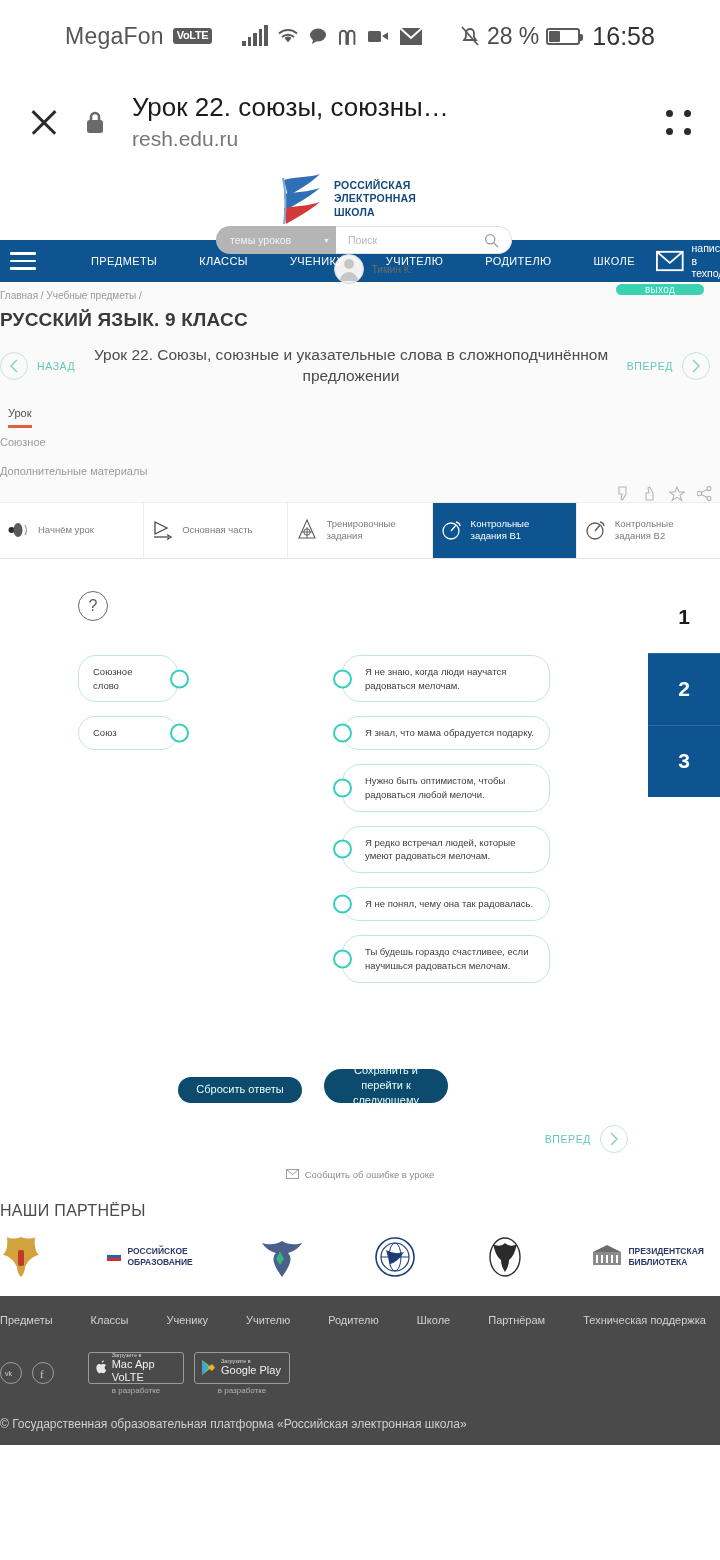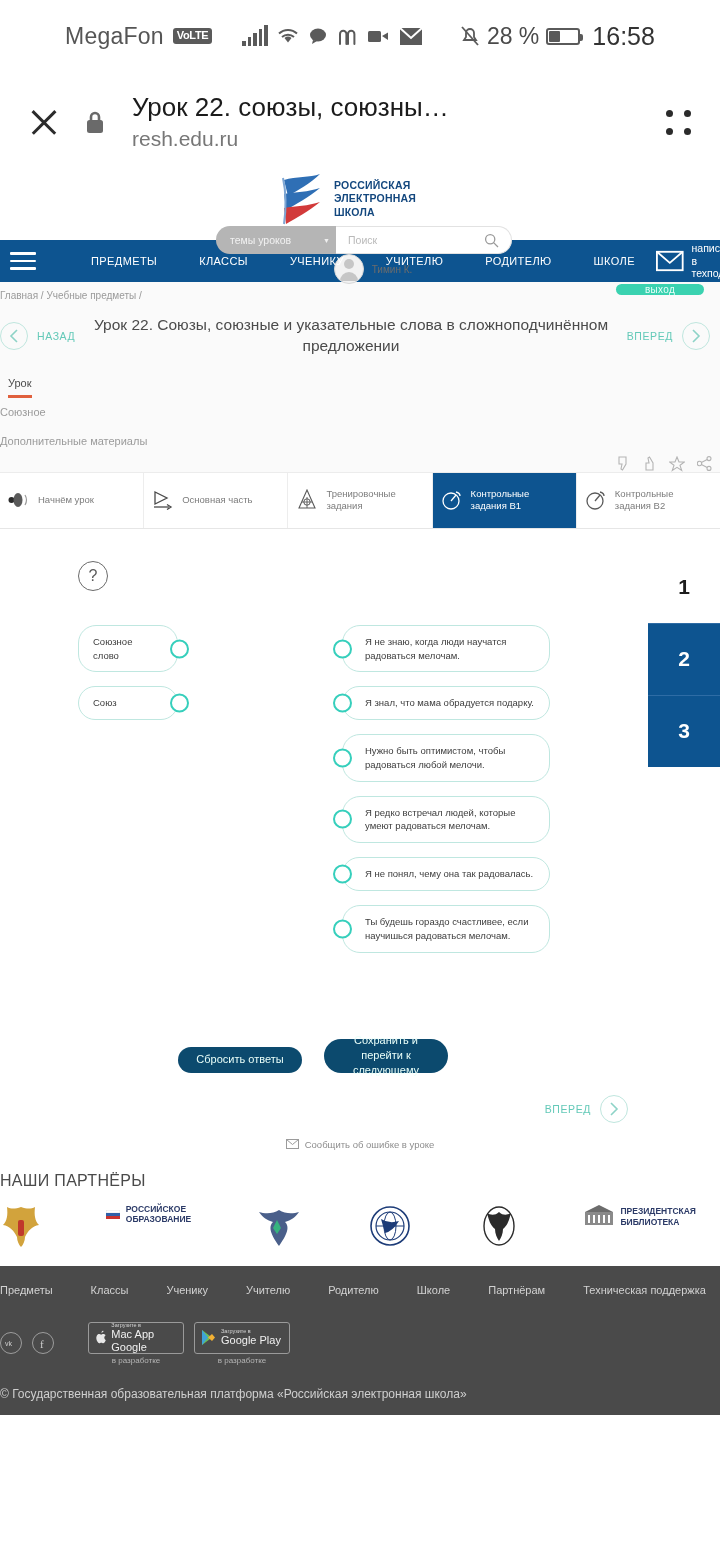--- a/index.html
+++ b/index.html
@@ -169,21 +169,21 @@
 
   
   .qindex { position:absolute; right:0; top: 22px; width: 72px; }
   .qi { height: 72px; display:flex; align-items:center; justify-content:center; font-size:21px; font-weight:bold;}
   .qi.cur { background:#fff; color:#1d1d1d; }
   .qi.on { background:#0d5490; color:#fff; border-top:1px solid #2e6ca5;}
 
   
   .partners { background:#fff; padding: 22px 0 16px 0; }
   .partners h3 { font-size: 16px; color:#4a4a4a; font-weight: normal; padding-left: 0; letter-spacing:.3px;}
-  .plogos { display:flex; align-items:flex-start; justify-content:space-between; padding: 14px 24px 0 0;}
+  .plogos { display:flex; align-items:center; justify-content:space-between; padding: 14px 16px 0 0;}
   .plogo { display:flex; align-items:center; gap:6px; }
   .plogo .cap { font-size: 8.5px; font-weight:bold; color:#2b3a67; line-height:1.25; }
 
   
   .footer { background:#4a4a4a; color:#cfcfcf; padding: 18px 0 14px 0; }
   .flinks { display:flex; gap:0; font-size: 11px; color:#d2d2d2; }
   .flinks span { padding-right: 38px; white-space:nowrap;}
   .fbottom { display:flex; align-items:center; gap: 10px; padding-top: 26px; }
   .soc { width:22px;height:22px;border-radius:50%;border:1px solid #9c9c9c; display:flex;align-items:center;
     justify-content:center; font-size:10px; color:#d0d0d0;}
@@ -337,20 +337,21 @@
     </div>
 
     <div class="content-area">
       <div class="crumbs">
         <span>Главная</span>
         <span>/</span>
         <span>Учебные предметы</span>
         <span>/</span>
       </div>
 
+      <div class="subject-title">РУССКИЙ ЯЗЫК. 9 КЛАСС</div>
 
       <div class="lesson-row">
         <div class="navbtn">
           <span class="circ">
             <svg width="10" height="14" viewBox="0 0 10 14">
                 <path d="M8 1 L2 7 L8 13" stroke="#8dd3c7" stroke-width="1.6" fill="none"></path>
               </svg>
           </span>
           <span class="lbl">НАЗАД</span>
         </div>
@@ -615,21 +616,21 @@
             </svg>
         </div>
         <div style="width:14px;"></div>
         <div class="store-wrap">
           <div class="store">
             <svg width="14" height="17" viewBox="0 0 14 17">
               <path d="M9.5 0 c-1 .6-1.7 1.6-1.5 2.6 c1 .1 2-.6 2.4-1.5 c.3-.7.2-1 -.9-1.1 Z M11.5 8.8 c0-2 1.6-2.9 1.6-3 c-.9-1.3-2.2-1.5-2.7-1.5 c-1.2-.1-2.2.7-2.8.7 c-.6 0-1.5-.7-2.4-.7 c-1.3 0-2.4.7-3 1.9 c-1.3 2.3-.3 5.7 .9 7.5 c.6 .9 1.4 1.9 2.3 1.8 c.9 0 1.3-.6 2.4-.6 c1.1 0 1.4 .6 2.4 .6 c1 0 1.6-.9 2.2-1.8 c.7-1 1-2 1-2.1 c0 0-1.9-.7-1.9-2.8 Z" fill="#e8e8e8"></path>
             </svg>
             <div>
               <div class="s1">Загрузите в</div>
-              <div class="s2">Mac App Google</div>
+              <div class="s2">Mac App VoLTE</div>
             </div>
           </div>
           <div class="store-note">в разработке</div>
         </div>
         <div class="store-wrap">
           <div class="store">
             <svg width="15" height="17" viewBox="0 0 15 17">
               <path d="M1 1 L11 8.5 L1 16 Z" fill="#6bbf59"></path>
               <path d="M1 1 L7 8.5 L1 16 Z" fill="#3ea3d8"></path>
               <path d="M7 8.5 L11 5 L14 8.5 L11 12 Z" fill="#f2b134"></path>

